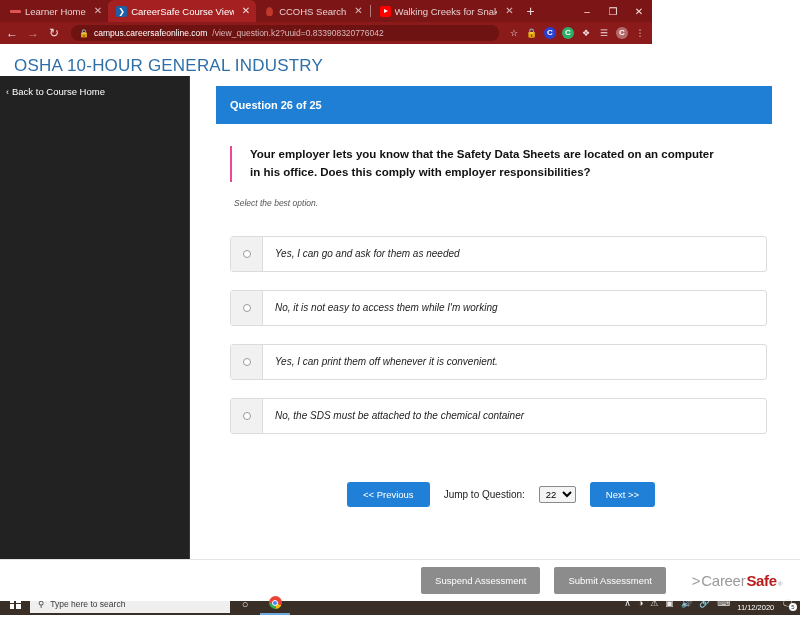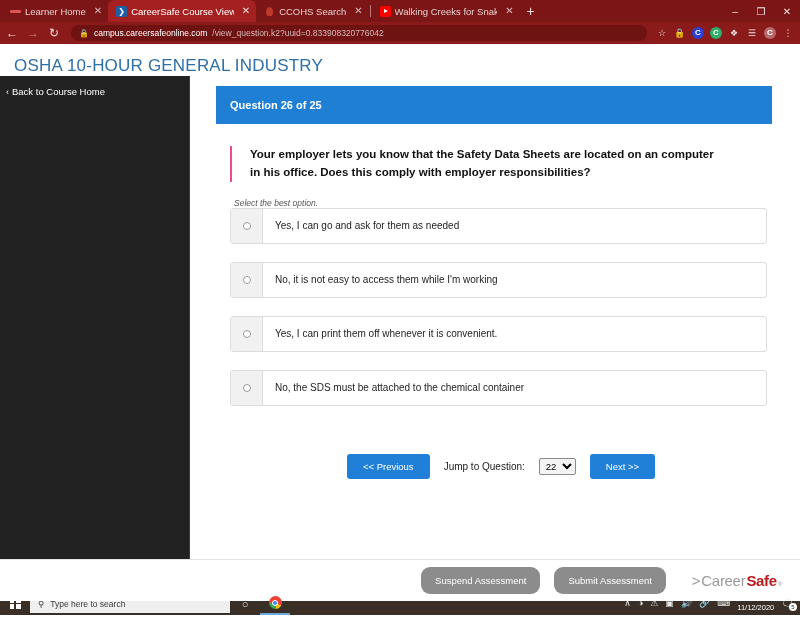--- a/index.html
+++ b/index.html
@@ -4,21 +4,21 @@
 <style>
   * { box-sizing: border-box; margin: 0; padding: 0; }
   html, body {
     width: 800px; height: 640px;
     font-family: "Liberation Sans", sans-serif;
     overflow: hidden;
     background: #ffffff;
   }
 
   
-  .browser { width: 800px; height: 44px; background: #0f172a; position: relative; }
+  .browser { width: 652px; height: 44px; background: #0f172a; position: relative; }
   .tabstrip {
     height: 22px; background: #7c1616;
     display: flex; align-items: stretch; padding-left: 2px;
   }
   .tab {
     display: flex; align-items: center; gap: 4px;
     height: 22px; padding: 0 6px 0 8px;
     font-size: 9.5px; color: #e6cfcf;
     position: relative; max-width: 148px; min-width: 60px;
   }
@@ -118,21 +118,21 @@
     font-size: 11px; font-weight: bold; margin-top: 10px;
   }
   .qbody { padding: 22px 0 0 14px; }
   .qtext {
     border-left: 2px solid #ec4899; padding-left: 18px;
     font-size: 11.5px; font-weight: bold; color: #111111; line-height: 1.55;
     max-width: 490px;
   }
   .qhint { font-size: 8.5px; font-style: italic; color: #555; margin: 16px 0 0 4px; }
 
-  .options { margin-top: 0; }
+  .options { margin-top: 28px; font-style: italic; }
   .option {
     display: flex; align-items: stretch;
     border: 1px solid #dcdcdc; border-radius: 3px;
     height: 36px; margin-bottom: 18px; background: #ffffff;
     max-width: 537px;
   }
   .option-radio {
     width: 32px; background: #f1f1f1; border-right: 1px solid #dcdcdc;
     display: flex; align-items: center; justify-content: center; flex: 0 0 32px;
   }
@@ -158,21 +158,21 @@
     font-size: 9.5px; font-family: inherit; padding: 1px 2px;
     border: 1px solid #8a8a8a; background: #f4f4f4; border-radius: 2px;
   }
 
   .footer {
     height: 42px; border-top: 1px solid #e4e4e4;
     display: flex; align-items: center; justify-content: flex-end;
     gap: 14px; padding-right: 18px; background: #ffffff;
   }
   .btn-gray {
-    background: #8c8c8c; color: #ffffff; border: none; border-radius: 9px;
+    background: #8c8c8c; color: #ffffff; border: none; border-radius: 2px;
     font-size: 9.5px; padding: 8px 14px; font-family: inherit;
   }
   .brand {
     display: flex; align-items: baseline; gap: 1px;
     color: #9a9a9a; font-size: 15px; margin-left: 12px; letter-spacing: -.3px;
   }
   .brand .chev { font-weight: normal; }
   .brand .b-bold { font-weight: bold; color: #b91c1c; }
   .brand .reg { font-size: 6px; vertical-align: super; }
 

